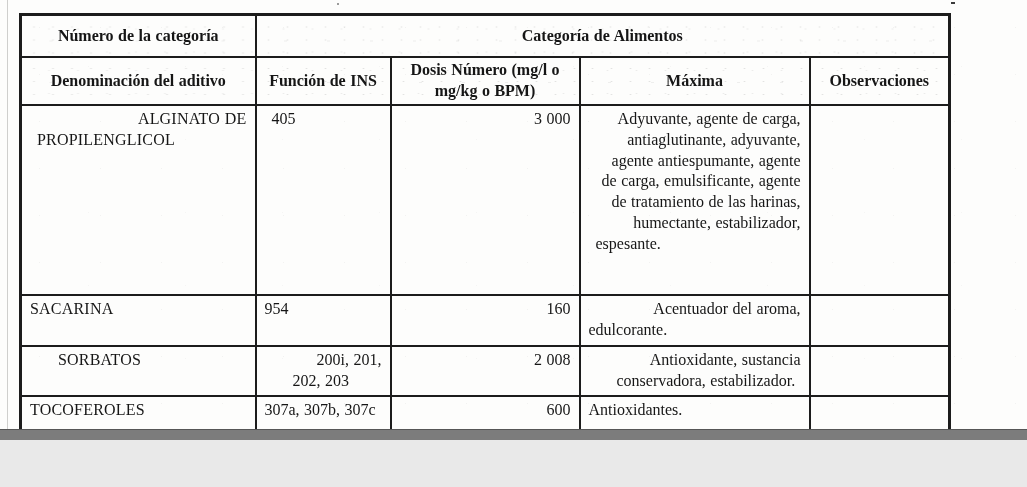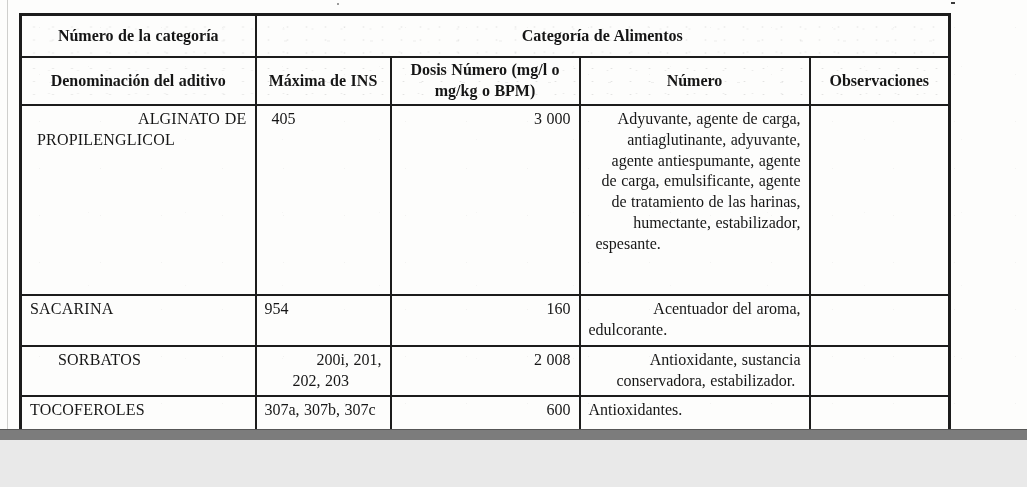--- a/index.html
+++ b/index.html
@@ -136,23 +136,23 @@
       <col style="width:230px">
       <col style="width:140px">
     </colgroup>
     <tbody>
       <tr class="row-cat-labels">
         <td class="speck first-col">Número de la categoría</td>
         <td class="speck last-col" colspan="4">Categoría de Alimentos</td>
       </tr>
       <tr class="row-col-headers">
         <th class="speck first-col">Denominación del aditivo</th>
-        <th class="speck">Máxima de INS</th>
+        <th class="speck">Función de INS</th>
         <th class="speck">Dosis Número (mg/l o mg/kg o BPM)</th>
-        <th class="speck">Número</th>
+        <th class="speck">Máxima</th>
         <th class="speck last-col">Observaciones</th>
       </tr>
 
       <tr class="r-alginato">
         <td class="cell-additive first-col">ALGINATO DE PROPILENGLICOL</td>
         <td class="cell-ins">405</td>
         <td class="cell-dose">3 000</td>
         <td class="cell-function">Adyuvante, agente de carga, antiaglutinante, adyuvante, agente antiespumante, agente de carga, emulsificante, agente de tratamiento de las harinas, humectante, estabilizador, espesante.</td>
         <td class="last-col"></td>
       </tr>

